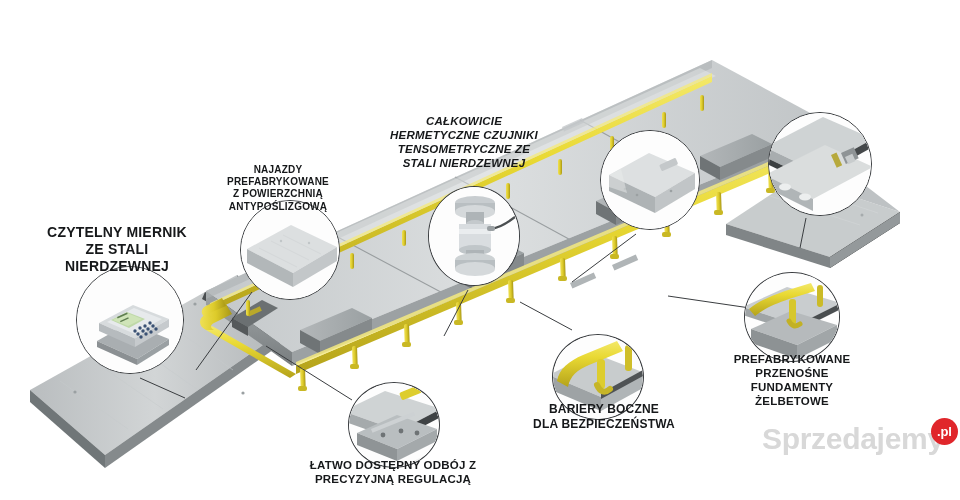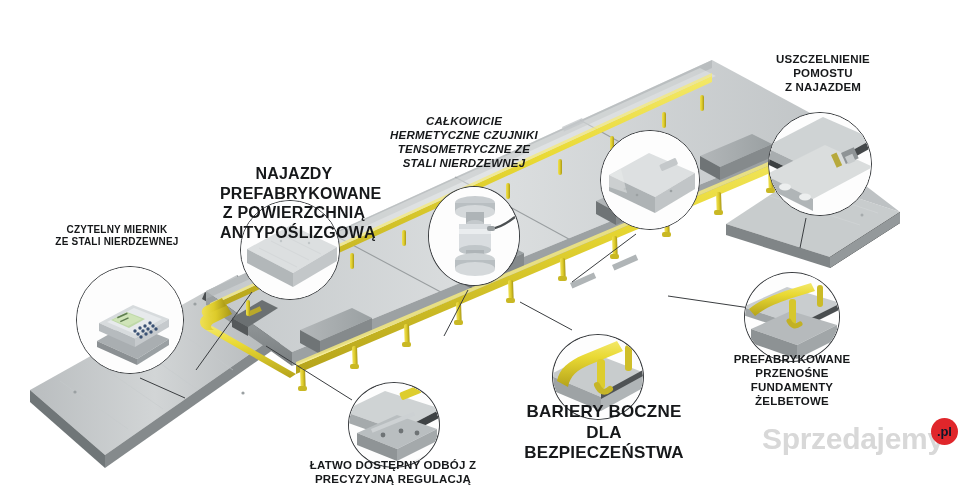--- a/index.html
+++ b/index.html
@@ -49,21 +49,21 @@
     letter-spacing:-.3px;
     line-height:1;
     text-shadow:0 1px 0 #fff;
   }
   #watermark .wm-badge {
     margin-left:-13px;
     margin-top:-6px;
     width:27px; height:27px;
     border-radius:50%;
     background:#e0262b;
-    color:#0f172a;
+    color:#ffffff;
     font-size:13px;
     font-weight:bold;
     display:flex; align-items:center; justify-content:center;
     letter-spacing:-.2px;
   }
 </style>
 </head>
 <body>
 
 <div id="stage">
@@ -460,44 +460,41 @@
           <circle cx="52" cy="48" r="2.4"></circle>
           <circle cx="68" cy="50" r="2.4"></circle>
         </g>
         <rect x="22" y="46" width="46" height="4" fill="#cdd1d3" transform="rotate(-22 22 46)"></rect>
 
         <polygon points="0,72 46,86 92,66 92,86 0,86" fill="#e7e9e9" opacity=".6"></polygon>
       </svg>
     </div>
   </div>
 
-  <div class="callout-label" style="left:44px; top:224px; width:146px; font-size:10px;">CZYTELNY MIERNIK
+  <div class="callout-label" style="left:44px; top:224px; width:146px; font-size:14px;">CZYTELNY MIERNIK
 ZE STALI NIERDZEWNEJ</div>
 
-  <div class="callout-label" style="left:220px; top:164px; width:148px; font-size:16px;">NAJAZDY
+  <div class="callout-label" style="left:204px; top:164px; width:148px; font-size:10px;">NAJAZDY
 PREFABRYKOWANE
 Z POWIERZCHNIĄ
 ANTYPOŚLIZGOWĄ</div>
 
   <div class="callout-label" style="left:380px; top:114px; width:168px; font-size:11.5px;font-style:italic;">CAŁKOWICIE
 HERMETYCZNE CZUJNIKI
 TENSOMETRYCZNE ZE
 STALI NIERDZEWNEJ</div>
 
 
-  <div class="callout-label" style="left:756px; top:52px; width:134px; font-size:11.5px;">USZCZELNIENIE
-POMOSTU
-Z NAJAZDEM</div>
 
   <div class="callout-label" style="left:712px; top:352px; width:160px; font-size:11.5px;">PREFABRYKOWANE
 PRZENOŚNE
 FUNDAMENTY
 ŻELBETOWE</div>
 
-  <div class="callout-label" style="left:518px; top:402px; width:172px; font-size:17px;">BARIERY BOCZNE
+  <div class="callout-label" style="left:518px; top:402px; width:172px; font-size:12px;">BARIERY BOCZNE
 DLA BEZPIECZEŃSTWA</div>
 
   <div class="callout-label" style="left:286px; top:458px; width:214px; font-size:11.5px;text-align:center;">ŁATWO DOSTĘPNY ODBÓJ Z
 PRECYZYJNĄ REGULACJĄ</div>
 
   <div id="watermark">
     <span class="wm-text">Sprzedajemy</span>
     <span class="wm-badge">.pl</span>
   </div>
 

